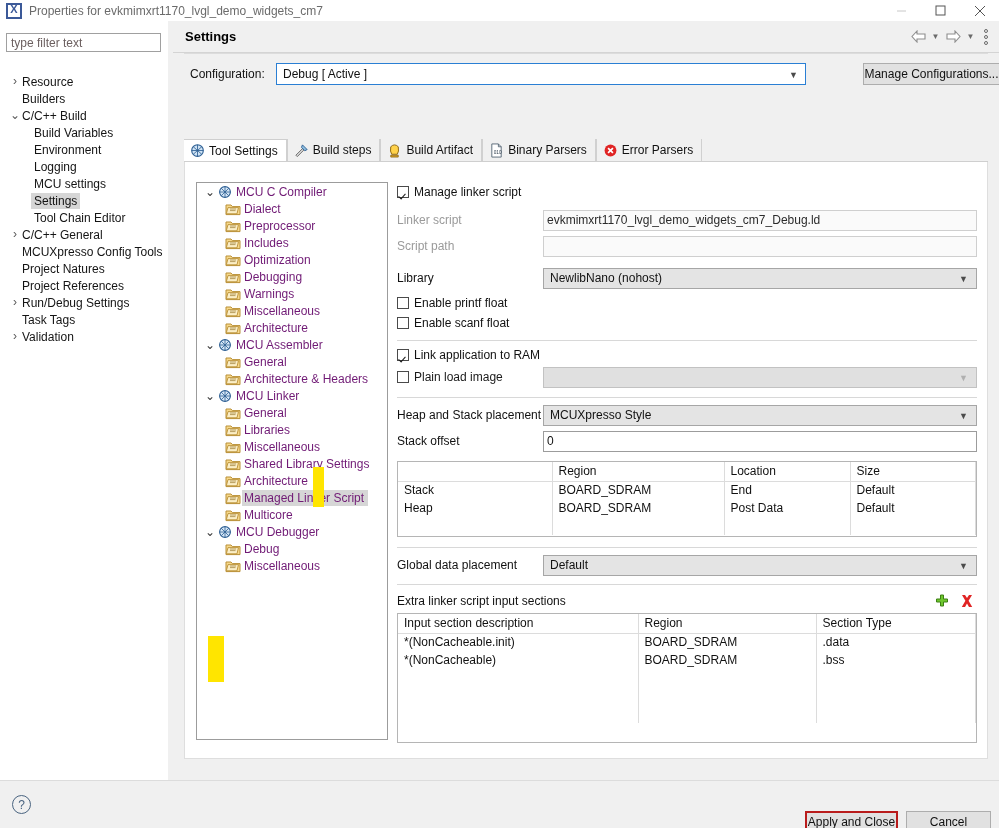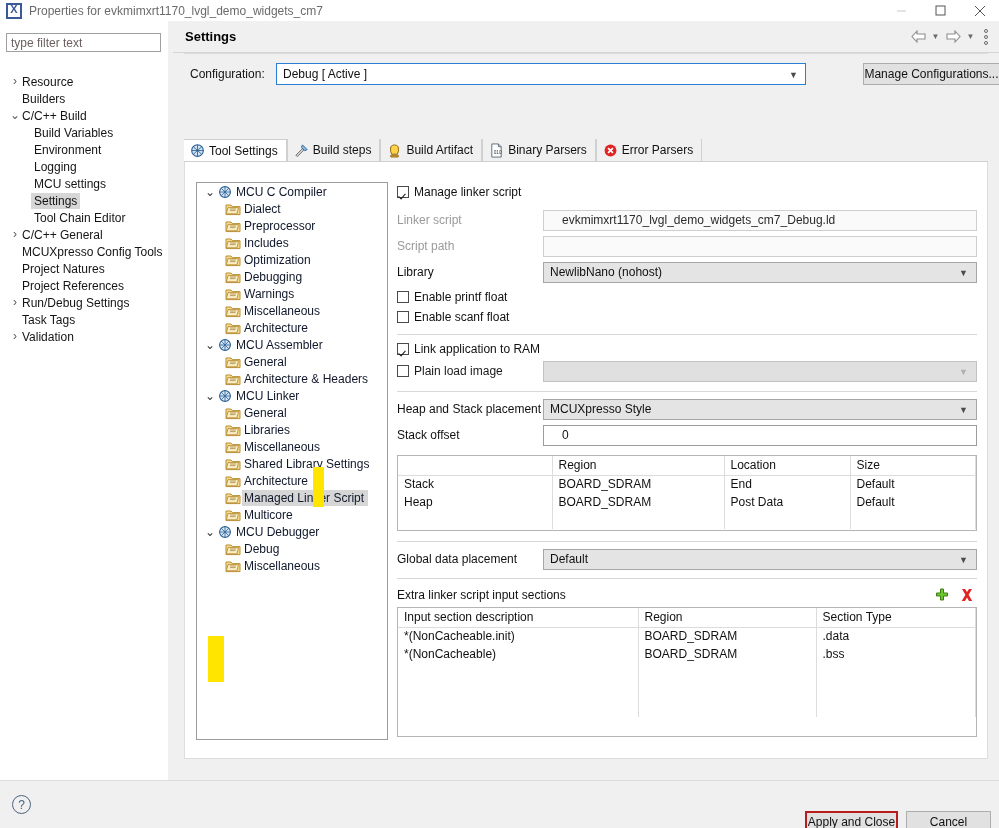--- a/index.html
+++ b/index.html
@@ -158,21 +158,21 @@
     position: absolute; left: 11px; top: 20px; width: 192px; height: 558px;
     background: #ffffff; border: 1px solid #9c9c9c;
     overflow: hidden;
   }
   .trow {
     display: flex; align-items: center; height: 17px; white-space: nowrap;
     padding-left: 6px; cursor: default;
   }
   .trow .tw { width: 14px; flex:none; text-align:center; color:#3a3a3a; font-size:9px; }
   .trow .ticon { width: 16px; height: 14px; flex: none; margin-right: 3px; }
-  .trow .tlabel { font-size: 12px; color: #0f172a; }
+  .trow .tlabel { font-size: 12px; color: #701a75; }
   .trow.child { padding-left: 28px; }
   .trow.sel .tlabel { background: #d6d6d6; padding: 1px 4px 1px 2px; margin: -1px -4px -1px -2px; }
 
   
   .hl-rect { position: absolute; background: #ffe500; }
 
   
   #form { position: absolute; left: 212px; top: 20px; width: 580px; }
 
   .chkrow { display: flex; align-items: center; height: 18px; }
@@ -186,21 +186,21 @@
     border-width: 0 1.6px 1.6px 0; transform: rotate(42deg);
   }
   .chkrow .clabel { font-size: 12px; color: #111; }
 
   .frow { display: flex; align-items: center; height: 22px; }
   .flabel { width: 146px; flex: none; font-size: 12px; color: #111; }
   .flabel.dim { color: #9a9a9a; }
 
   .ftext {
     flex: 1; height: 21px; border: 1px solid #cfcfcf; background: #fafafa;
-    display: flex; align-items: center; padding-left: 18px; font-size: 12px; color: #2b2b2b;
+    display: flex; align-items: center; padding-left: 3px; font-size: 12px; color: #2b2b2b;
   }
   .ftext.editable { border: 1px solid #9c9c9c; background: #ffffff; color: #111; }
 
   .fcombo {
     flex: 1; height: 21px; border: 1px solid #a6a6a6; background: #e4e4e4;
     display: flex; align-items: center; padding-left: 6px;
     font-size: 12px; color: #111; position: relative;
   }
   .fcombo.disabled { background: #e0e0e0; border-color: #c2c2c2; color: #a8a8a8; }
   .fcombo .arr {
@@ -671,21 +671,21 @@
       <div class="frow" style="margin-top:7px">
         <span class="flabel dim">Linker script</span>
         <span class="ftext">evkmimxrt1170_lvgl_demo_widgets_cm7_Debug.ld</span>
       </div>
 
       <div class="frow" style="margin-top:4px">
         <span class="flabel dim">Script path</span>
         <span class="ftext"></span>
       </div>
 
-      <div class="frow" style="margin-top:4px">
+      <div class="frow" style="margin-top:10px">
         <span class="flabel">Library</span>
         <span class="fcombo">
           <span>NewlibNano (nohost)</span>
           <span class="arr">▼</span>
         </span>
       </div>
 
       <div class="chkrow" style="margin-top:5px">
         <span class="chk"></span>
         <span class="clabel">Enable printf float</span>

